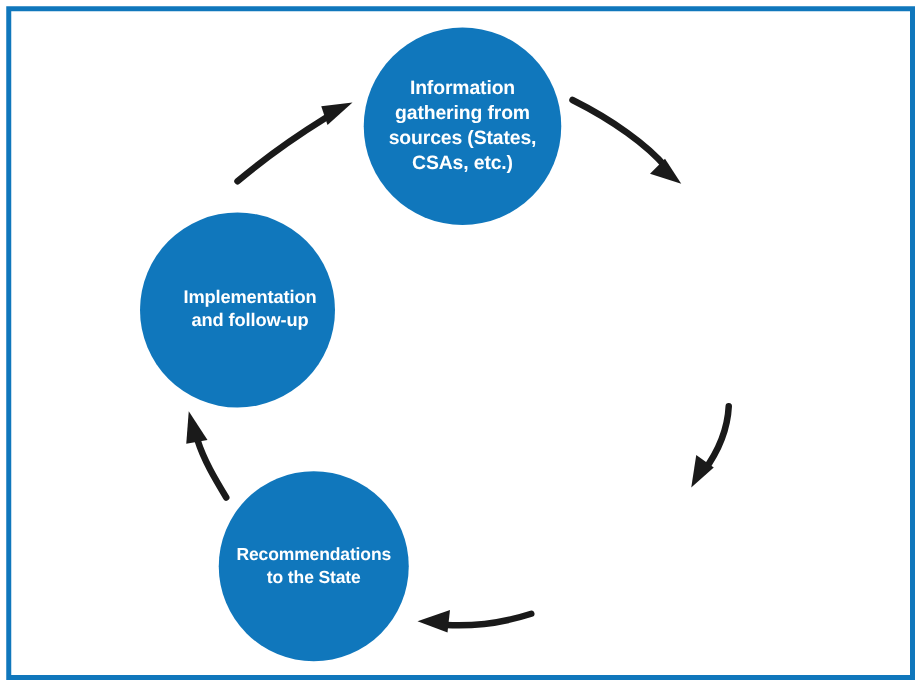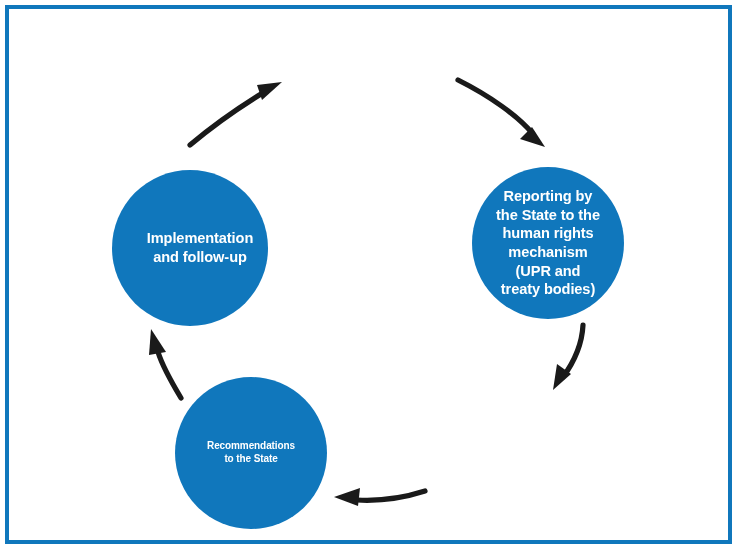--- a/index.html
+++ b/index.html
@@ -65,21 +65,21 @@
   #node-reporting .node-label { font-size: 14.6px; }
 
   #node-dialogue {
     left: 410px; top: 371px; width: 152px; height: 152px;
   }
   #node-dialogue .node-label { font-size: 15px; }
 
   #node-recommendations {
     left: 175px; top: 377px; width: 152px; height: 152px;
   }
-  #node-recommendations .node-label { font-size: 10px; }
+  #node-recommendations .node-label { font-size: 14px; }
 
   #node-implementation {
     left: 112px; top: 170px; width: 156px; height: 156px;
   }
   #node-implementation .node-label { font-size: 14.6px; margin-left: 20px; }
 </style>
 </head>
 <body>
 
 <div id="canvas">
@@ -107,29 +107,27 @@
       <path d="M 181,398 C 172,383 163,368 158,352" fill="none" stroke="#1A1A1A" stroke-width="5.2" stroke-linecap="round"></path>
       <polygon points="151,329 166,352 149,355" fill="#1A1A1A"></polygon>
     </g>
 
     <g>
       <path d="M 190,145 C 215,124 240,107 261,94" fill="none" stroke="#1A1A1A" stroke-width="5.2" stroke-linecap="round"></path>
       <polygon points="282,82 262,100 257,85" fill="#1A1A1A"></polygon>
     </g>
   </svg>
 
+  <div class="node" id="node-information">
+    <div class="node-label">Information
+gathering from
+sources (States,
+CSAs, etc.)</div>
+  </div>
 
-  <div class="node" id="node-reporting">
-    <div class="node-label">Reporting by
-the State to the
-human rights
-mechanism
-(UPR and
-treaty bodies)</div>
-  </div>
 
 
   <div class="node" id="node-recommendations">
     <div class="node-label">Recommendations
 to the State</div>
   </div>
 
   <div class="node" id="node-implementation">
     <div class="node-label">Implementation
 and follow-up</div>

